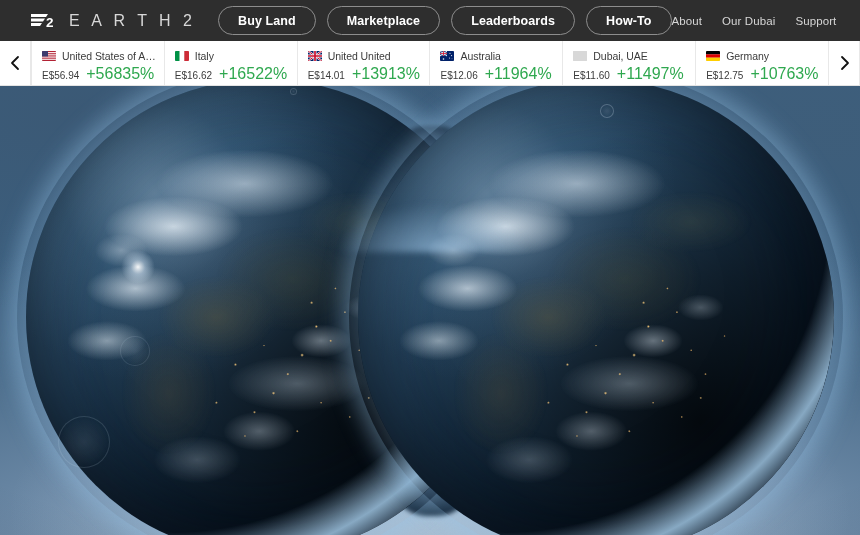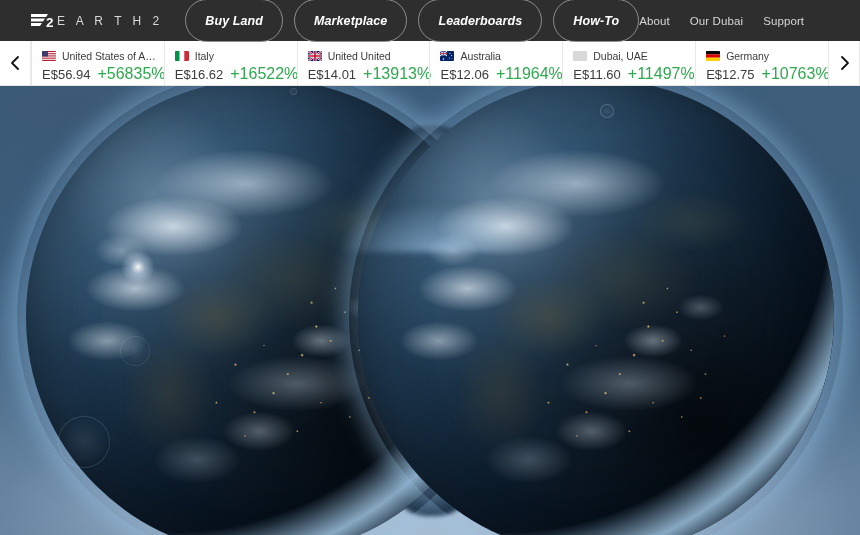--- a/index.html
+++ b/index.html
@@ -16,31 +16,30 @@
     position:absolute; top:0; left:0; width:860px; height:41px;
     background:#2e2e2e;
     display:flex; align-items:center;
     z-index:30;
   }
   .logo-block {
     display:flex; align-items:center; margin-left:30px; margin-right:22px;
   }
   .logo-mark { width:27px; height:19px; position:relative; display:block; }
   .logo-word {
-    color:#d8d8d8; font-size:12px; letter-spacing:4.0px;
-    font-weight:400; white-space:nowrap;
+    color:#d8d8d8; font-size:16px; letter-spacing:4.0px;
+    margin-left:12px; font-weight:400; white-space:nowrap;
   }
   .nav-pills { display:flex; align-items:center; gap:11px; }
   .pill {
     border:1px solid #8d8d8d; border-radius:40px;
     color:#ffffff; font-size:12.5px; font-weight:700;
-    height:43px; display:flex; align-items:center; justify-content:center;
+    height:29px; display:flex; align-items:center; justify-content:center;
     padding:0 19px; background:transparent; cursor:pointer; white-space:nowrap;
     letter-spacing:0.1px;
-    font-style:italic;
   }
   .nav-links { display:flex; align-items:center; gap:20px; }
   .nav-link {
     color:#d6d6d6; font-size:11.5px; text-decoration:none; white-space:nowrap;
     cursor:pointer; letter-spacing:0.1px;
   }
 
   
   .ticker {
     position:absolute; top:41px; left:0; width:860px; height:45px;
@@ -64,21 +63,21 @@
   .flag {
     width:14px; height:10px; flex:0 0 14px; display:block; border-radius:1px;
     background:#d5d5d5; overflow:hidden; position:relative;
   }
   .flag svg { display:block; width:14px; height:10px; }
   .tick-name {
     font-size:10.5px; color:#3b3b3b; white-space:nowrap; overflow:hidden;
     text-overflow:ellipsis; letter-spacing:-0.05px;
   }
   .tick-bot { display:flex; align-items:baseline; gap:7px; }
-  .tick-price { font-size:13px; color:#3b3b3b; white-space:nowrap; }
+  .tick-price { font-size:10px; color:#3b3b3b; white-space:nowrap; }
   .tick-pct { font-size:16px; color:#2fa84f; white-space:nowrap; font-weight:400; }
   .tick-div { width:1px; background:#e8e8e8; flex:0 0 1px; }
 
   
   .stage {
     position:absolute; top:86px; left:0; width:860px; height:449px;
     overflow:hidden;
     background:
       radial-gradient(120% 90% at 50% 120%, #9db4c9 0%, #8aa4bc 22%, #6c89a6 48%, #50718f 72%, #3c5f7e 100%);
   }

